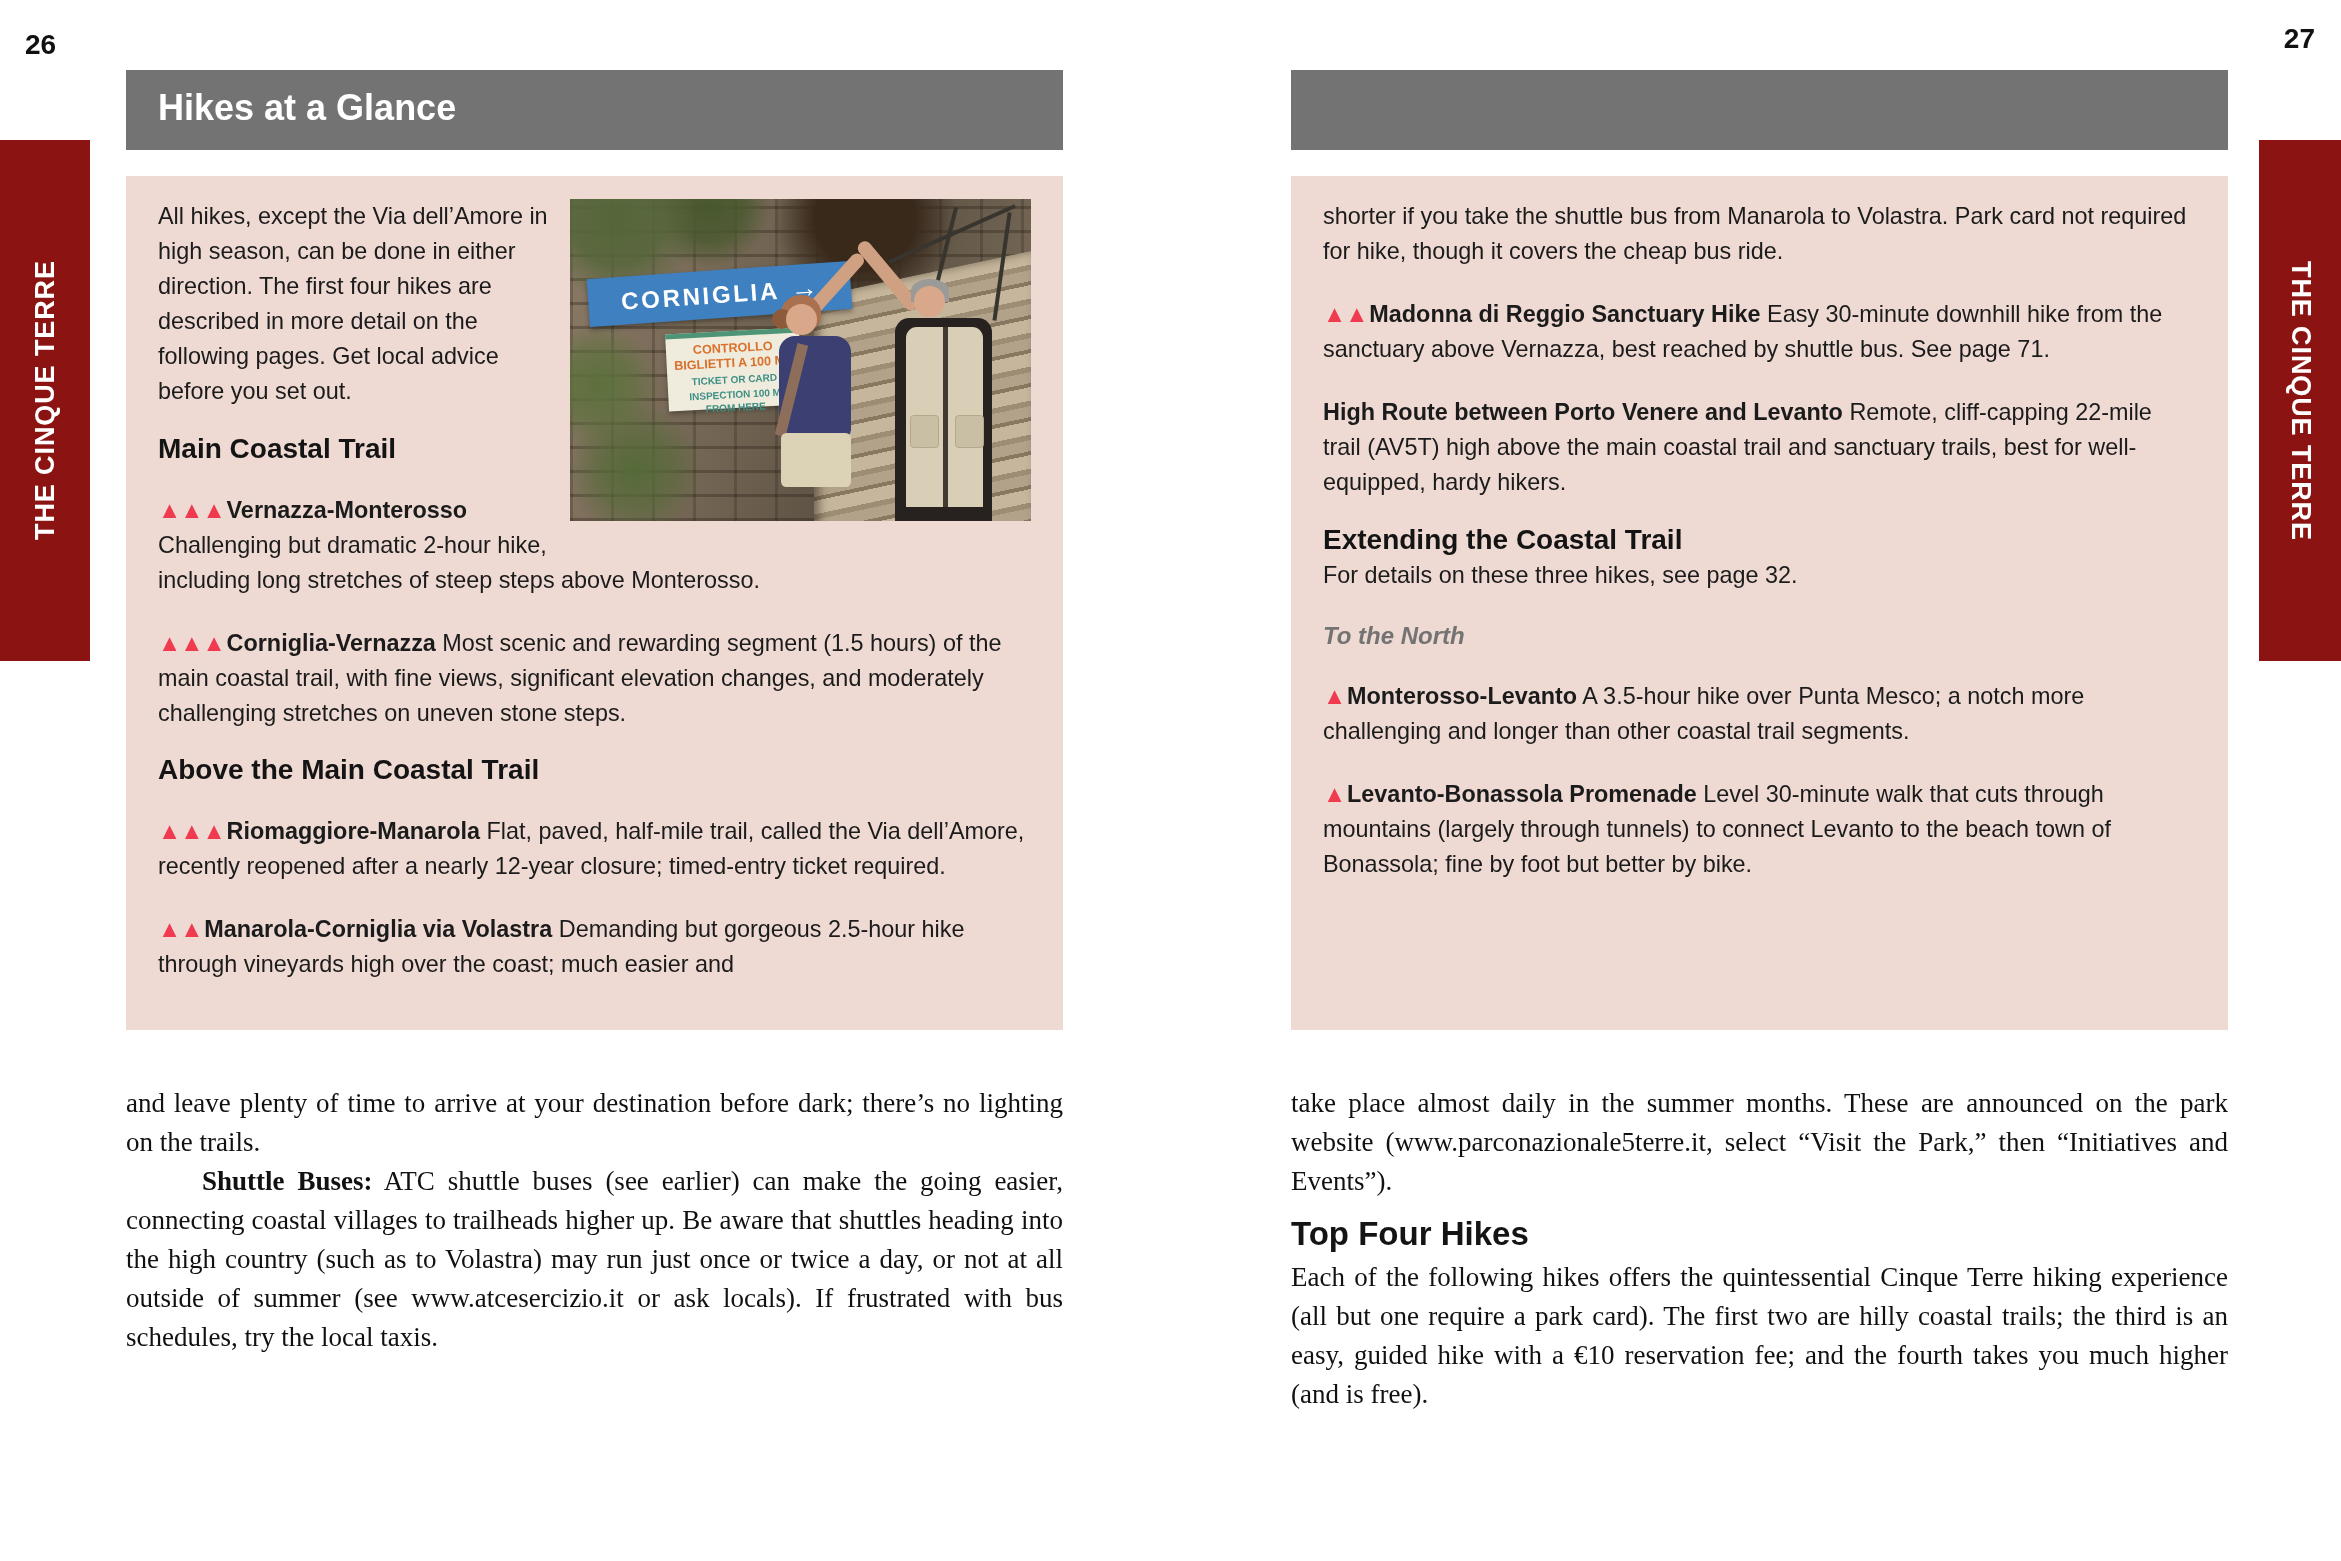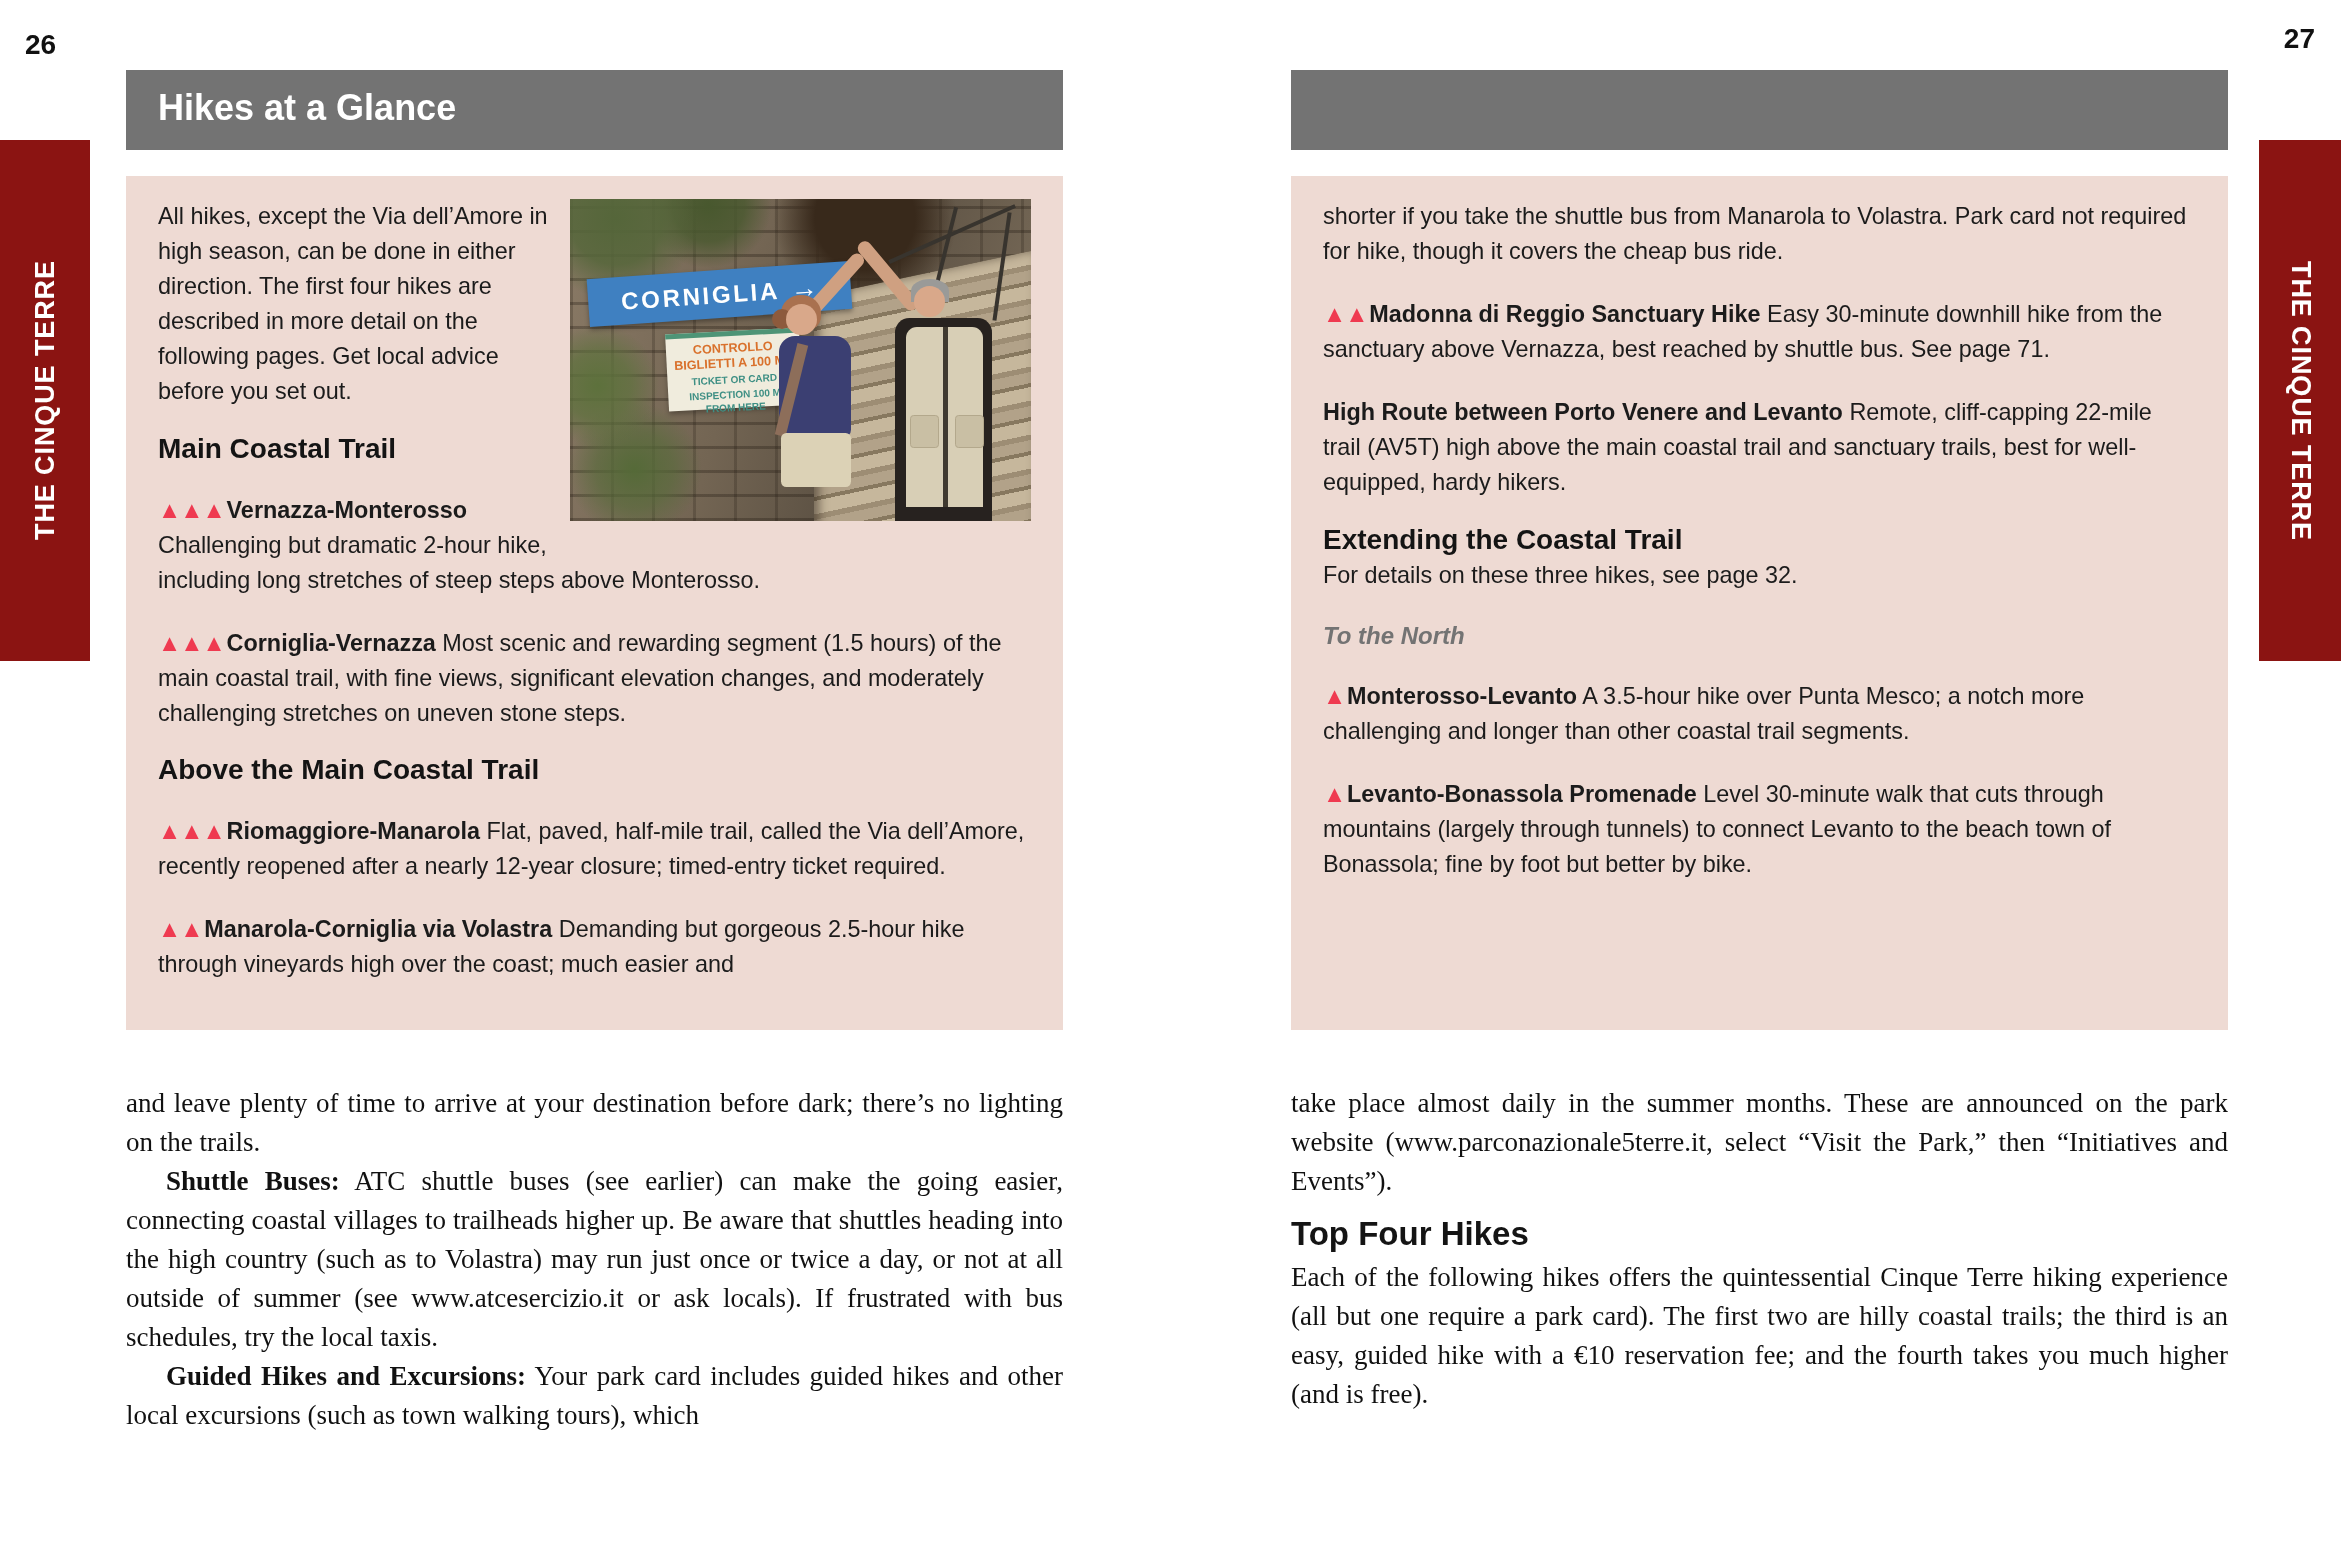--- a/index.html
+++ b/index.html
@@ -96,21 +96,21 @@
   .fig-m .pocket{position:absolute;width:27px;height:31px;border-radius:3.6px;background:#C9BFA4;border:1.8px solid #b3a88c;}
   .fig-m .p1{left:21.6px;top:135px;} .fig-m .p2{left:67px;top:135px;}
 
   
   .bodytext{position:absolute;top:1084px;font-family:"Liberation Serif",serif;color:#111;
             font-size:27px;line-height:39px;text-align:justify;}
   .bt-left{left:126px;width:937px;}
   .bt-right{left:1291px;width:937px;}
   .bodytext p{margin:0;}
   .bodytext p.ind{text-indent:40px;}
-  .bodytext .lead{font-weight:bold;}
+  .bodytext .lead{font-weight:bold;margin-left:36px;}
   .tfh{font-family:"Liberation Sans",sans-serif;font-size:33px;font-weight:bold;color:#141414;
        margin:12.6px 0 5.4px;text-align:left;}
 </style>
 </head>
 <body>
 
 <div class="spread">
 
   <div class="pageno pn-left">26</div>
   <div class="pageno pn-right">27</div>
@@ -223,21 +223,20 @@
       <span class="tri">▲</span><b class="etitle">Levanto-Bonassola Promenade</b>
       <span>Level 30-minute walk that cuts through mountains (largely through tunnels) to connect Levanto to the beach town of Bonassola; fine by foot but better by bike.</span>
     </p>
 
 
   </div>
 
   <div class="bodytext bt-left">
     <p>and leave plenty of time to arrive at your destination before dark; there’s no lighting on the trails.</p>
     <p class="ind"><span class="lead">Shuttle Buses:</span><span> ATC shuttle buses (see earlier) can make the going easier, connecting coastal villages to trailheads higher up. Be aware that shuttles heading into the high country (such as to Volastra) may run just once or twice a day, or not at all outside of summer (see www.atcesercizio.it or ask locals). If frustrated with bus schedules, try the local taxis.</span></p>
-    <p class="ind"><span class="lead">Guided Hikes and Excursions:</span><span> Your park card includes guided hikes and other local excursions (such as town walking tours), which</span></p>
   </div>
 
   <div class="bodytext bt-right">
     <p>take place almost daily in the summer months. These are announced on the park website (www.parconazionale5terre.it, select “Visit the Park,” then “Initiatives and Events”).</p>
     <h2 class="tfh">Top Four Hikes</h2>
     <p>Each of the following hikes offers the quintessential Cinque Terre hiking experience (all but one require a park card). The first two are hilly coastal trails; the third is an easy, guided hike with a €10 reservation fee; and the fourth takes you much higher (and is free).</p>
   </div>
 
 </div>
 

